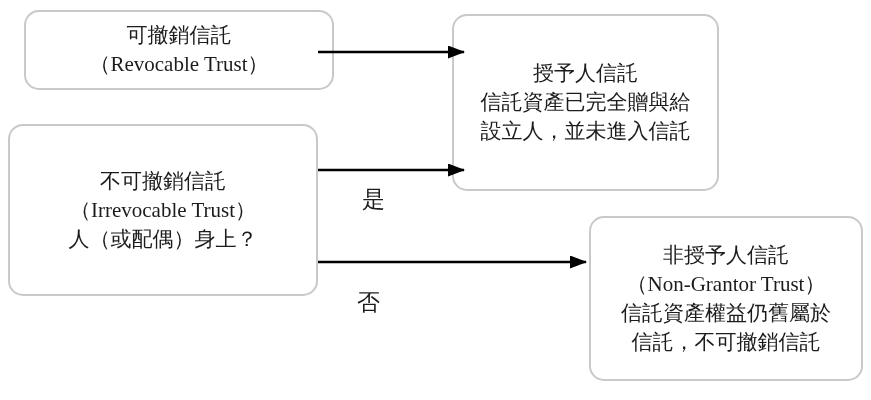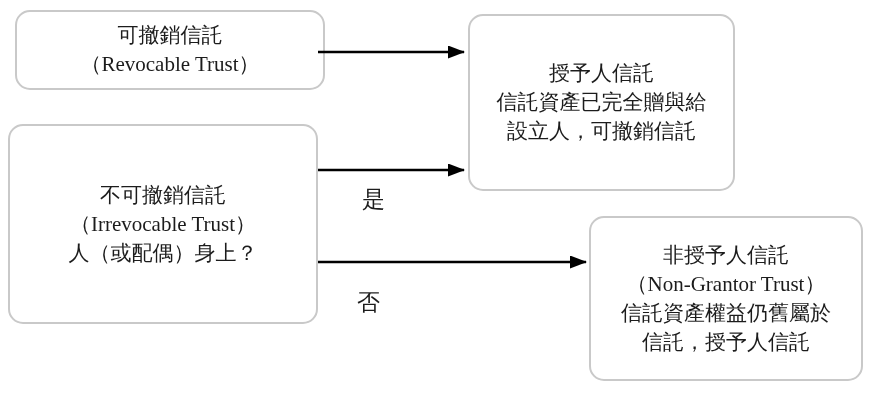--- a/index.html
+++ b/index.html
@@ -27,23 +27,23 @@
     justify-content: center;
     align-items: center;
     text-align: center;
     font-size: 21px;
     line-height: 29px;
   }
   .flow-box .line {
     display: block;
     white-space: nowrap;
   }
-  #box-revocable   { left: 15px;   top: 10px;  width: 310px; height: 80px;  }
-  #box-irrevocable { left: 8px;   top: 124px; width: 310px; height: 200px; text-align: right; }
-  #box-grantor     { left: 468px; top: 14px;  width: 267px; height: 177px; }
+  #box-revocable   { left: 24px;   top: 10px;  width: 310px; height: 80px;  }
+  #box-irrevocable { left: 8px;   top: 124px; width: 310px; height: 172px; text-align: right; }
+  #box-grantor     { left: 452px; top: 14px;  width: 267px; height: 177px; }
   #box-nongrantor  { left: 589px; top: 216px; width: 274px; height: 165px; align-items: center; }
   .arrow-layer {
     position: absolute;
     left: 0; top: 0;
     width: 871px;
     height: 400px;
     pointer-events: none;
   }
   .edge-label {
     position: absolute;
@@ -66,28 +66,28 @@
 
   <div class="flow-box" id="box-irrevocable">
     <span class="line">不可撤銷信託</span>
     <span class="line">（Irrevocable Trust）</span>
     <span class="line">人（或配偶）身上？</span>
   </div>
 
   <div class="flow-box" id="box-grantor">
     <span class="line">授予人信託</span>
     <span class="line">信託資產已完全贈與給</span>
-    <span class="line">設立人，可撤銷信託</span>
+    <span class="line">設立人，並未進入信託</span>
   </div>
 
   <div class="flow-box" id="box-nongrantor">
     <span class="line">非授予人信託</span>
     <span class="line">（Non-Grantor Trust）</span>
     <span class="line">信託資產權益仍舊屬於</span>
-    <span class="line">信託，授予人信託</span>
+    <span class="line">信託，不可撤銷信託</span>
   </div>
 
   <svg class="arrow-layer" width="871" height="400" viewBox="0 0 871 400" xmlns="http://www.w3.org/2000/svg">
     <defs>
       <marker id="arrowhead" markerUnits="userSpaceOnUse" markerWidth="17" markerHeight="13" refX="16" refY="6.5" orient="auto">
         <path d="M0,0 L17,6.5 L0,13 Z" fill="#000000"></path>
       </marker>
     </defs>
     <line x1="318" y1="52" x2="464" y2="52" stroke="#000000" stroke-width="2.6" marker-end="url(#arrowhead)"></line>
     <line x1="318" y1="170" x2="464" y2="170" stroke="#000000" stroke-width="2.6" marker-end="url(#arrowhead)"></line>

